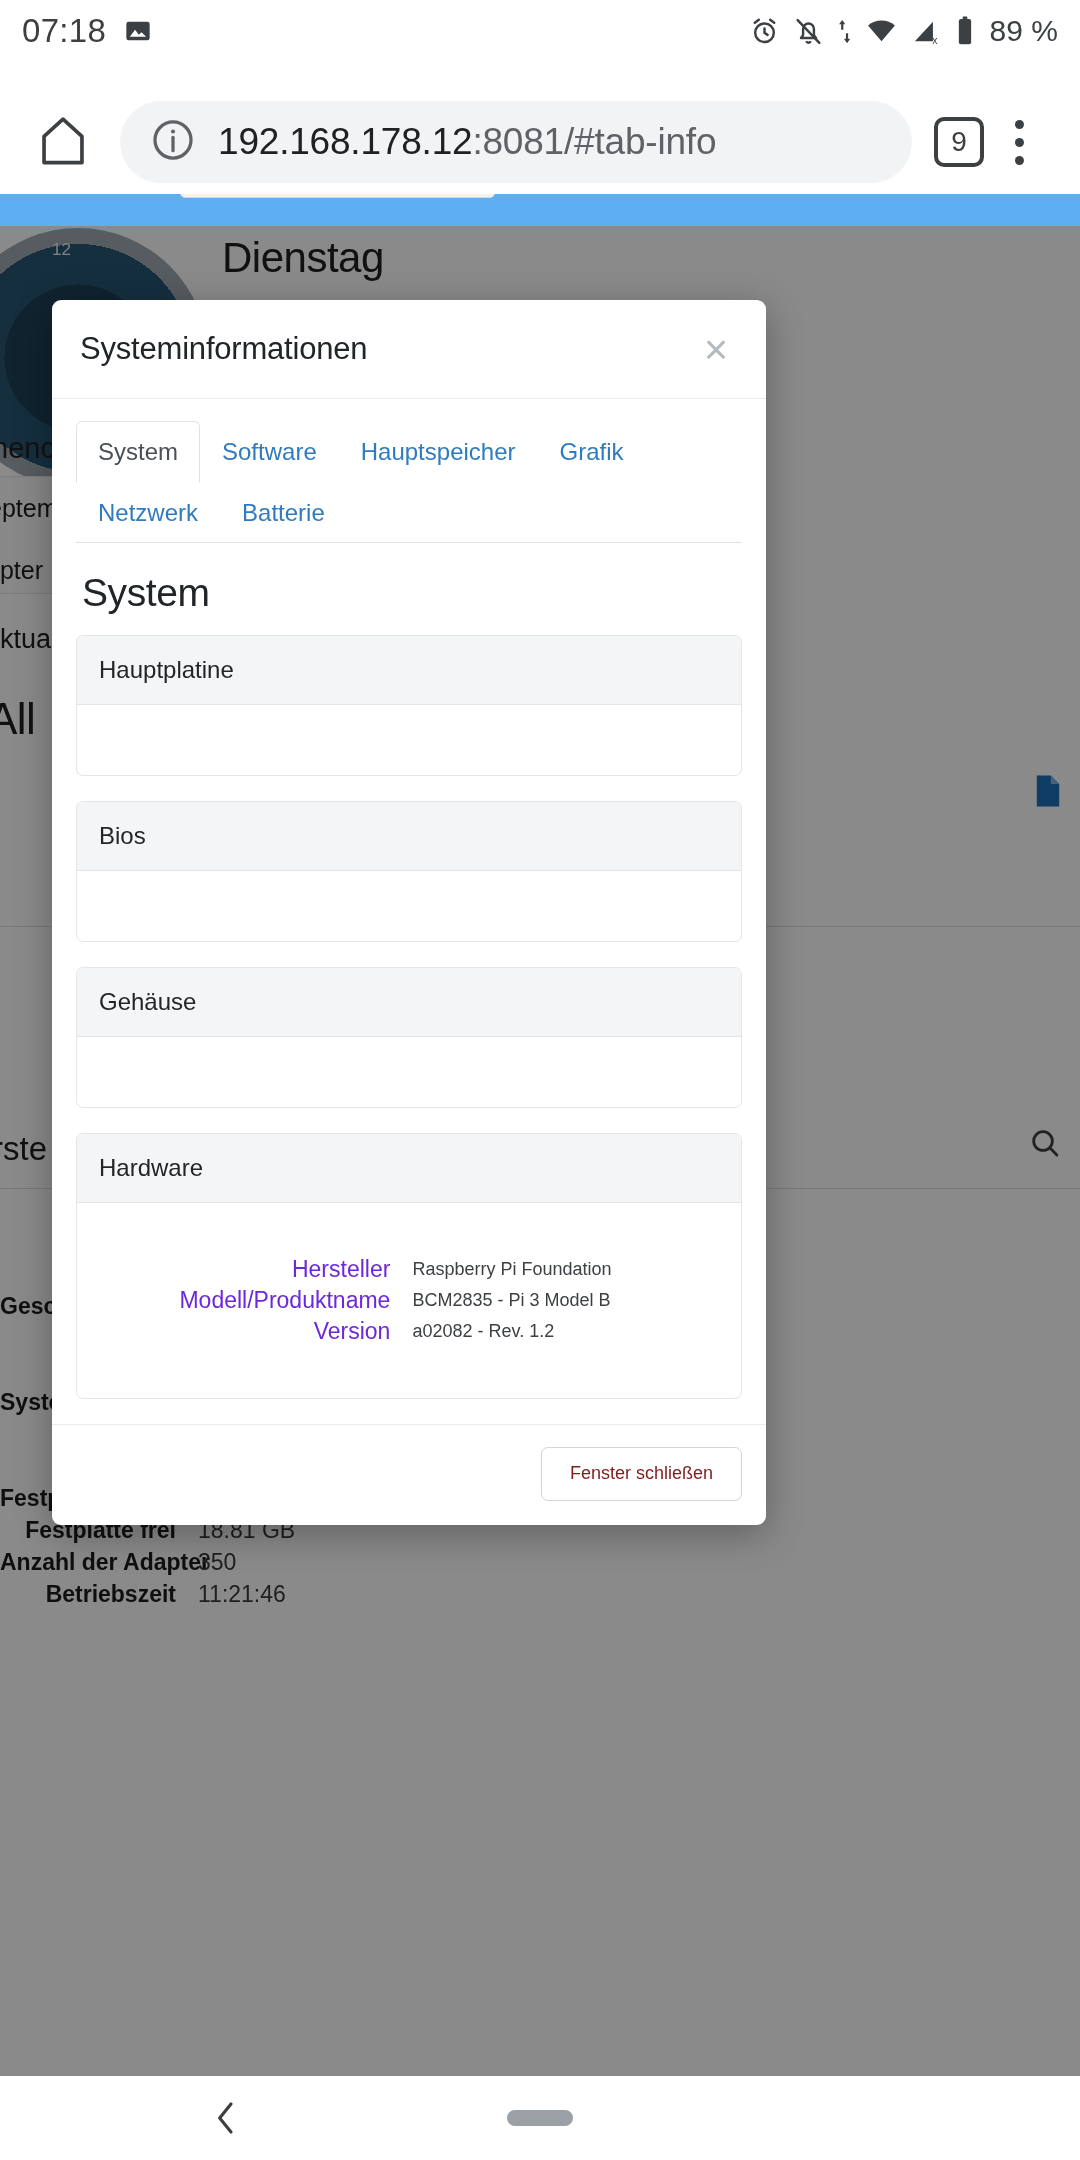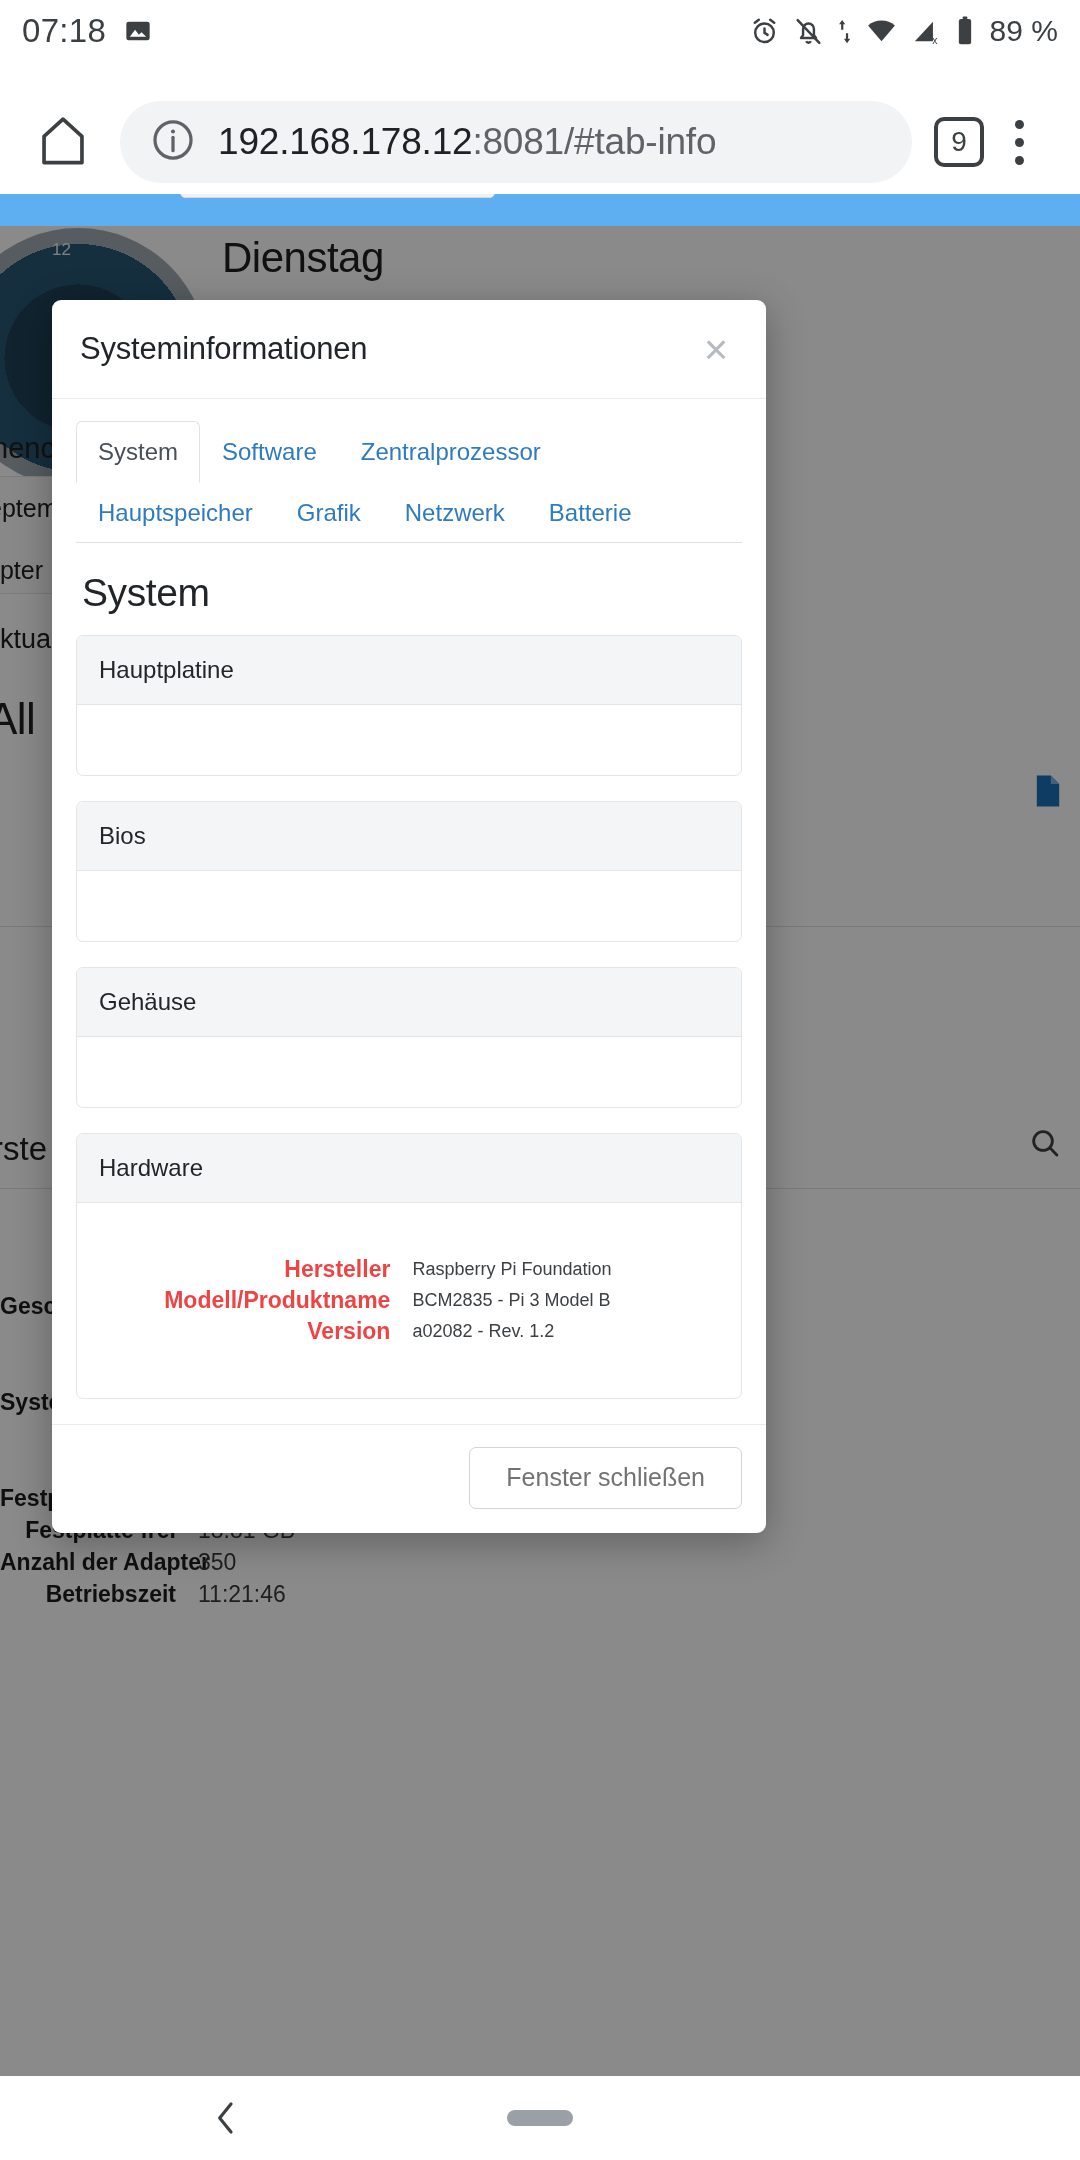--- a/index.html
+++ b/index.html
@@ -346,48 +346,48 @@
 
   .kv {
     width: 100%;
     border-collapse: collapse;
   }
   .kv tr { height: 31px; }
   .kv .k {
     width: 47%;
     text-align: right;
     font-size: 23px;
-    font-weight: bold;
-    color: #ef4444;
+    font-weight: normal;
+    color: #6d28d9;
     padding: 2px 0;
     white-space: nowrap;
   }
   .kv .v {
     font-size: 18px;
     color: #3d4044;
     padding: 2px 0 2px 22px;
     white-space: nowrap;
   }
   .kv-pad-top { height: 18px; }
   .kv-pad-bot { height: 30px; }
 
   .modal-footer {
     border-top: 1px solid #e9ecef;
     padding: 22px 24px 24px 24px;
     display: flex;
     justify-content: flex-end;
   }
   .btn-secondary {
     font-family: "Liberation Sans", sans-serif;
-    font-size: 25px;
-    color: #737373;
+    font-size: 18px;
+    color: #7f1d1d;
     background: #ffffff;
     border: 1px solid #d2d5d8;
     border-radius: 7px;
-    padding: 16px 36px;
+    padding: 16px 28px;
     line-height: 1.1;
   }
 
   
   .navbar {
     position: absolute;
     bottom: 0; left: 0;
     width: 1080px;
     height: 84px;
     background: #ffffff;
@@ -588,21 +588,20 @@
       <div class="modal-header">
         <span class="modal-title">Systeminformationen</span>
         <span class="modal-close">×</span>
       </div>
 
       <div class="modal-body">
 
         <div class="tabs">
           <div class="tab active">System</div>
           <div class="tab">Software</div>
-          <div class="tab">Zentralprozessor</div>
           <div class="tab">Hauptspeicher</div>
           <div class="tab">Grafik</div>
           <div class="tab">Netzwerk</div>
           <div class="tab">Batterie</div>
         </div>
 
         <div class="section-heading">System</div>
 
         <div class="card">
           <div class="card-head">Hauptplatine</div>

